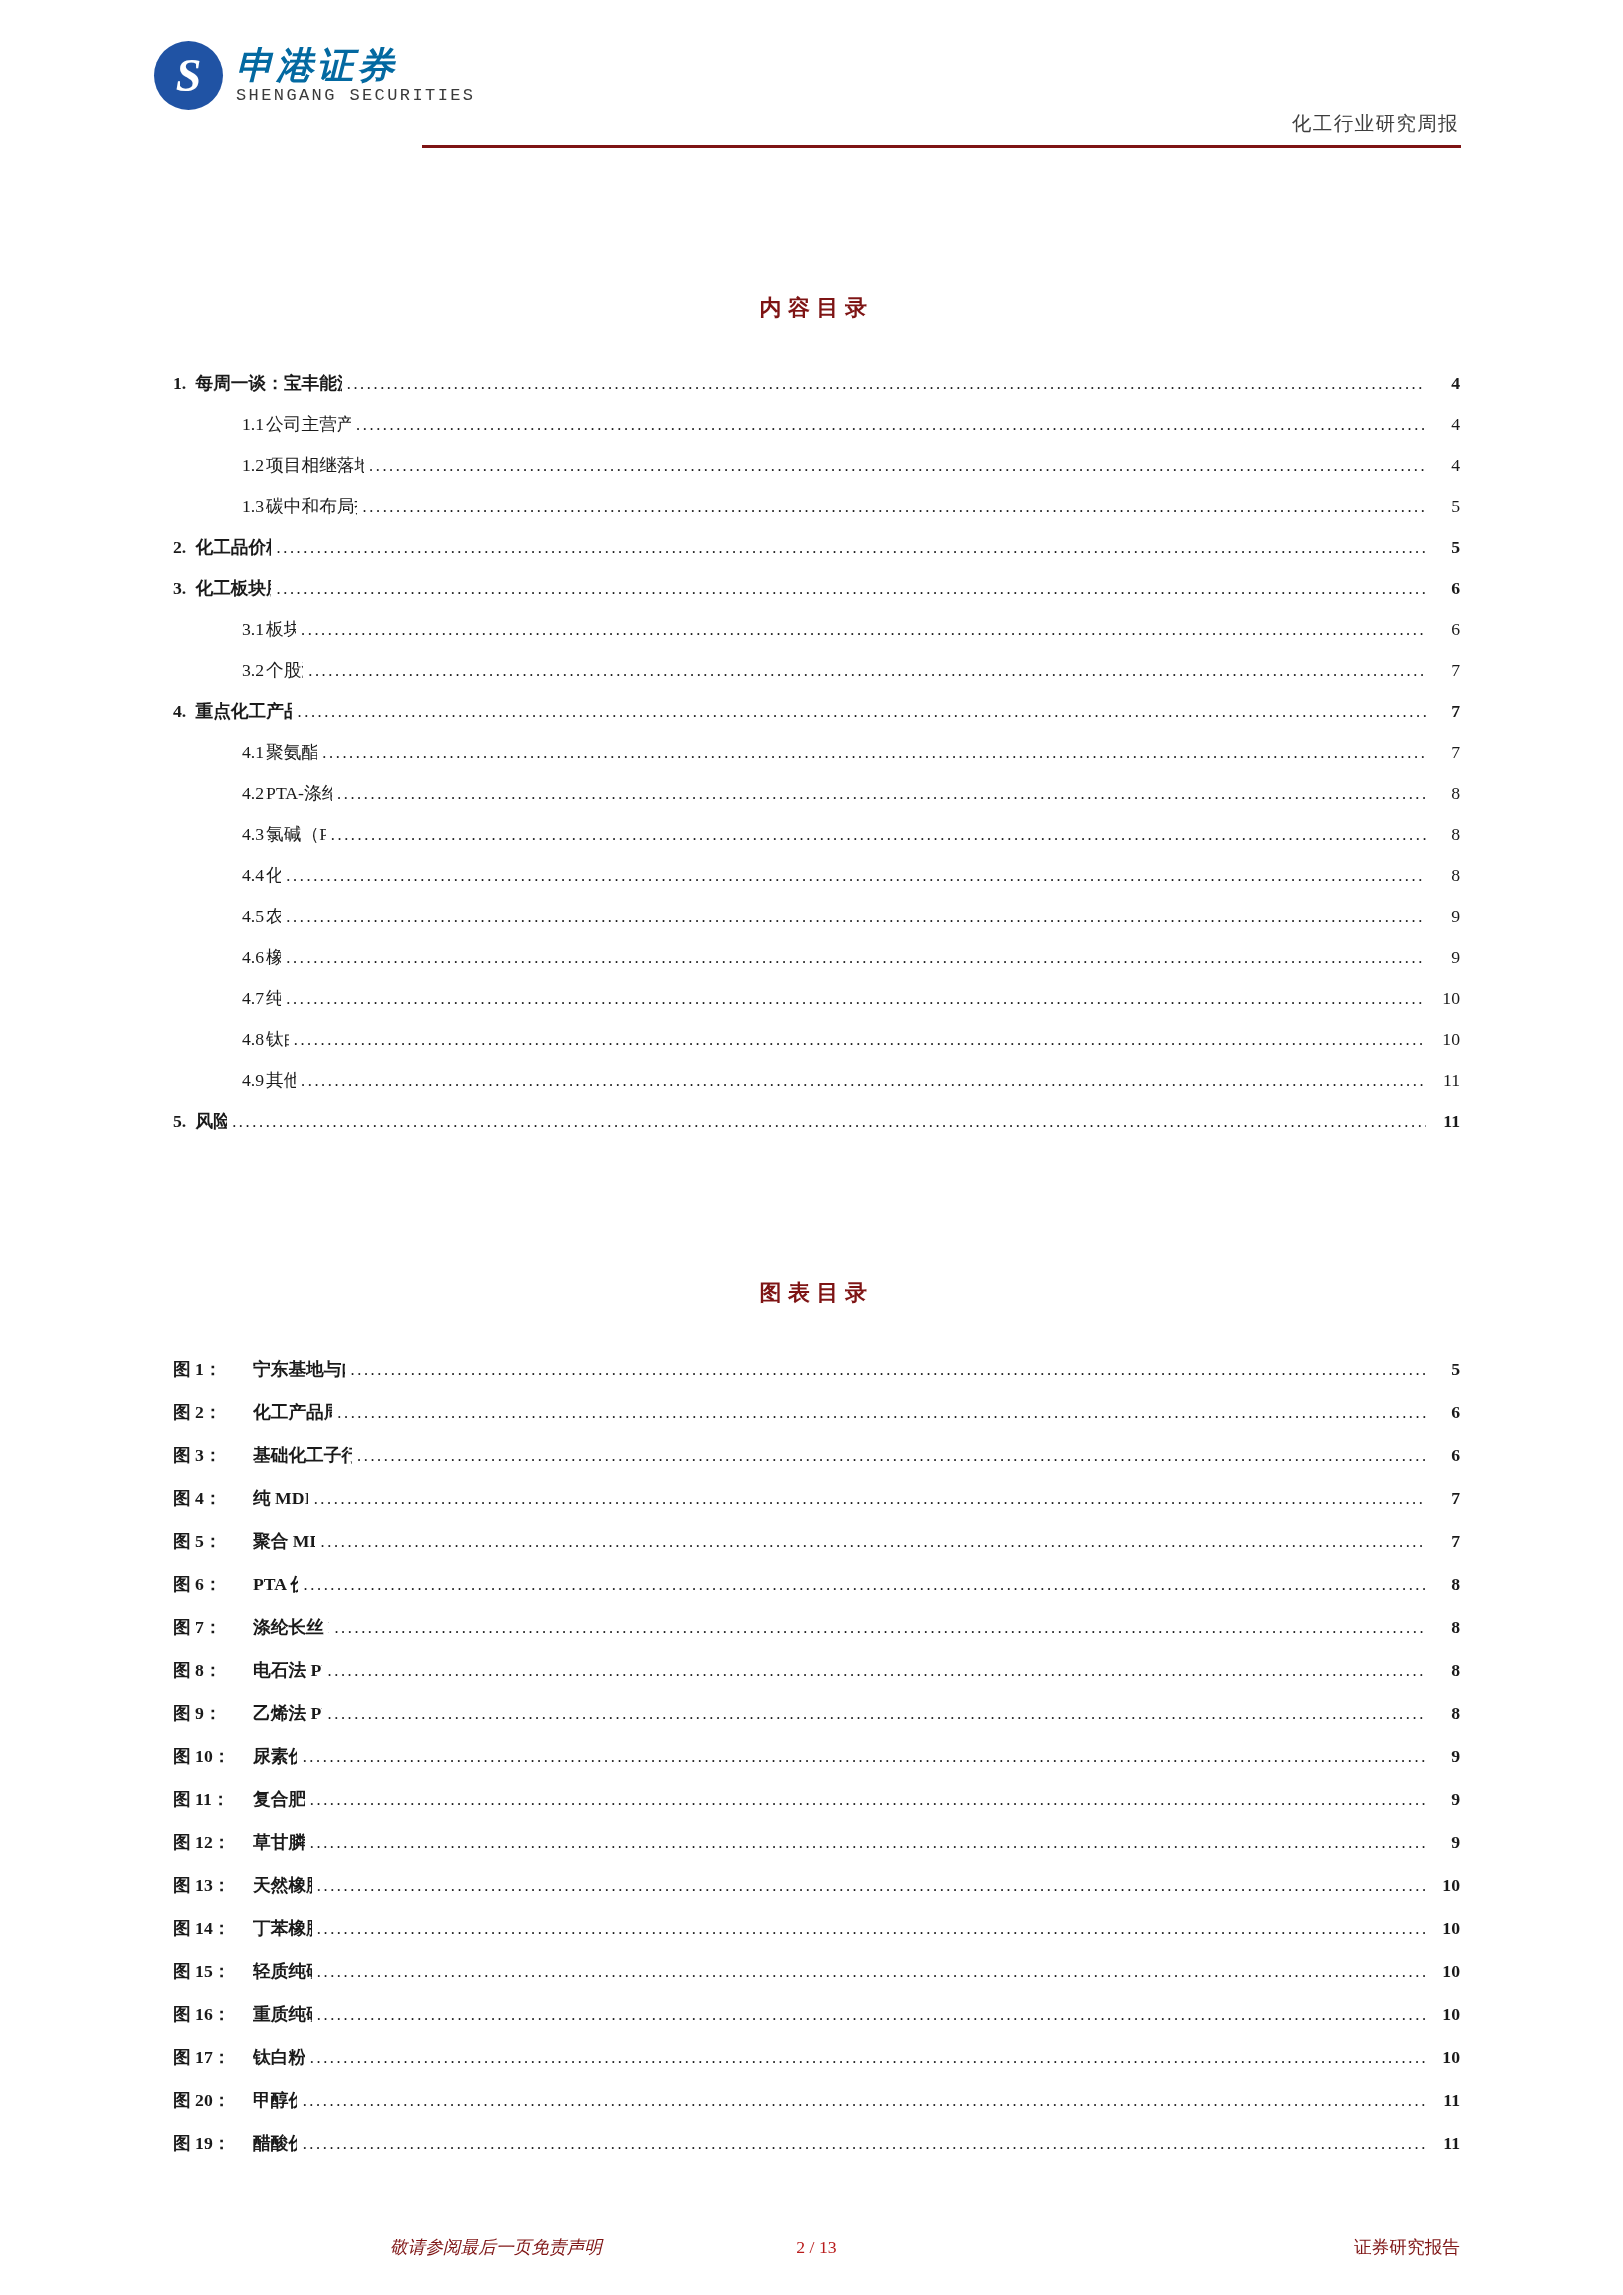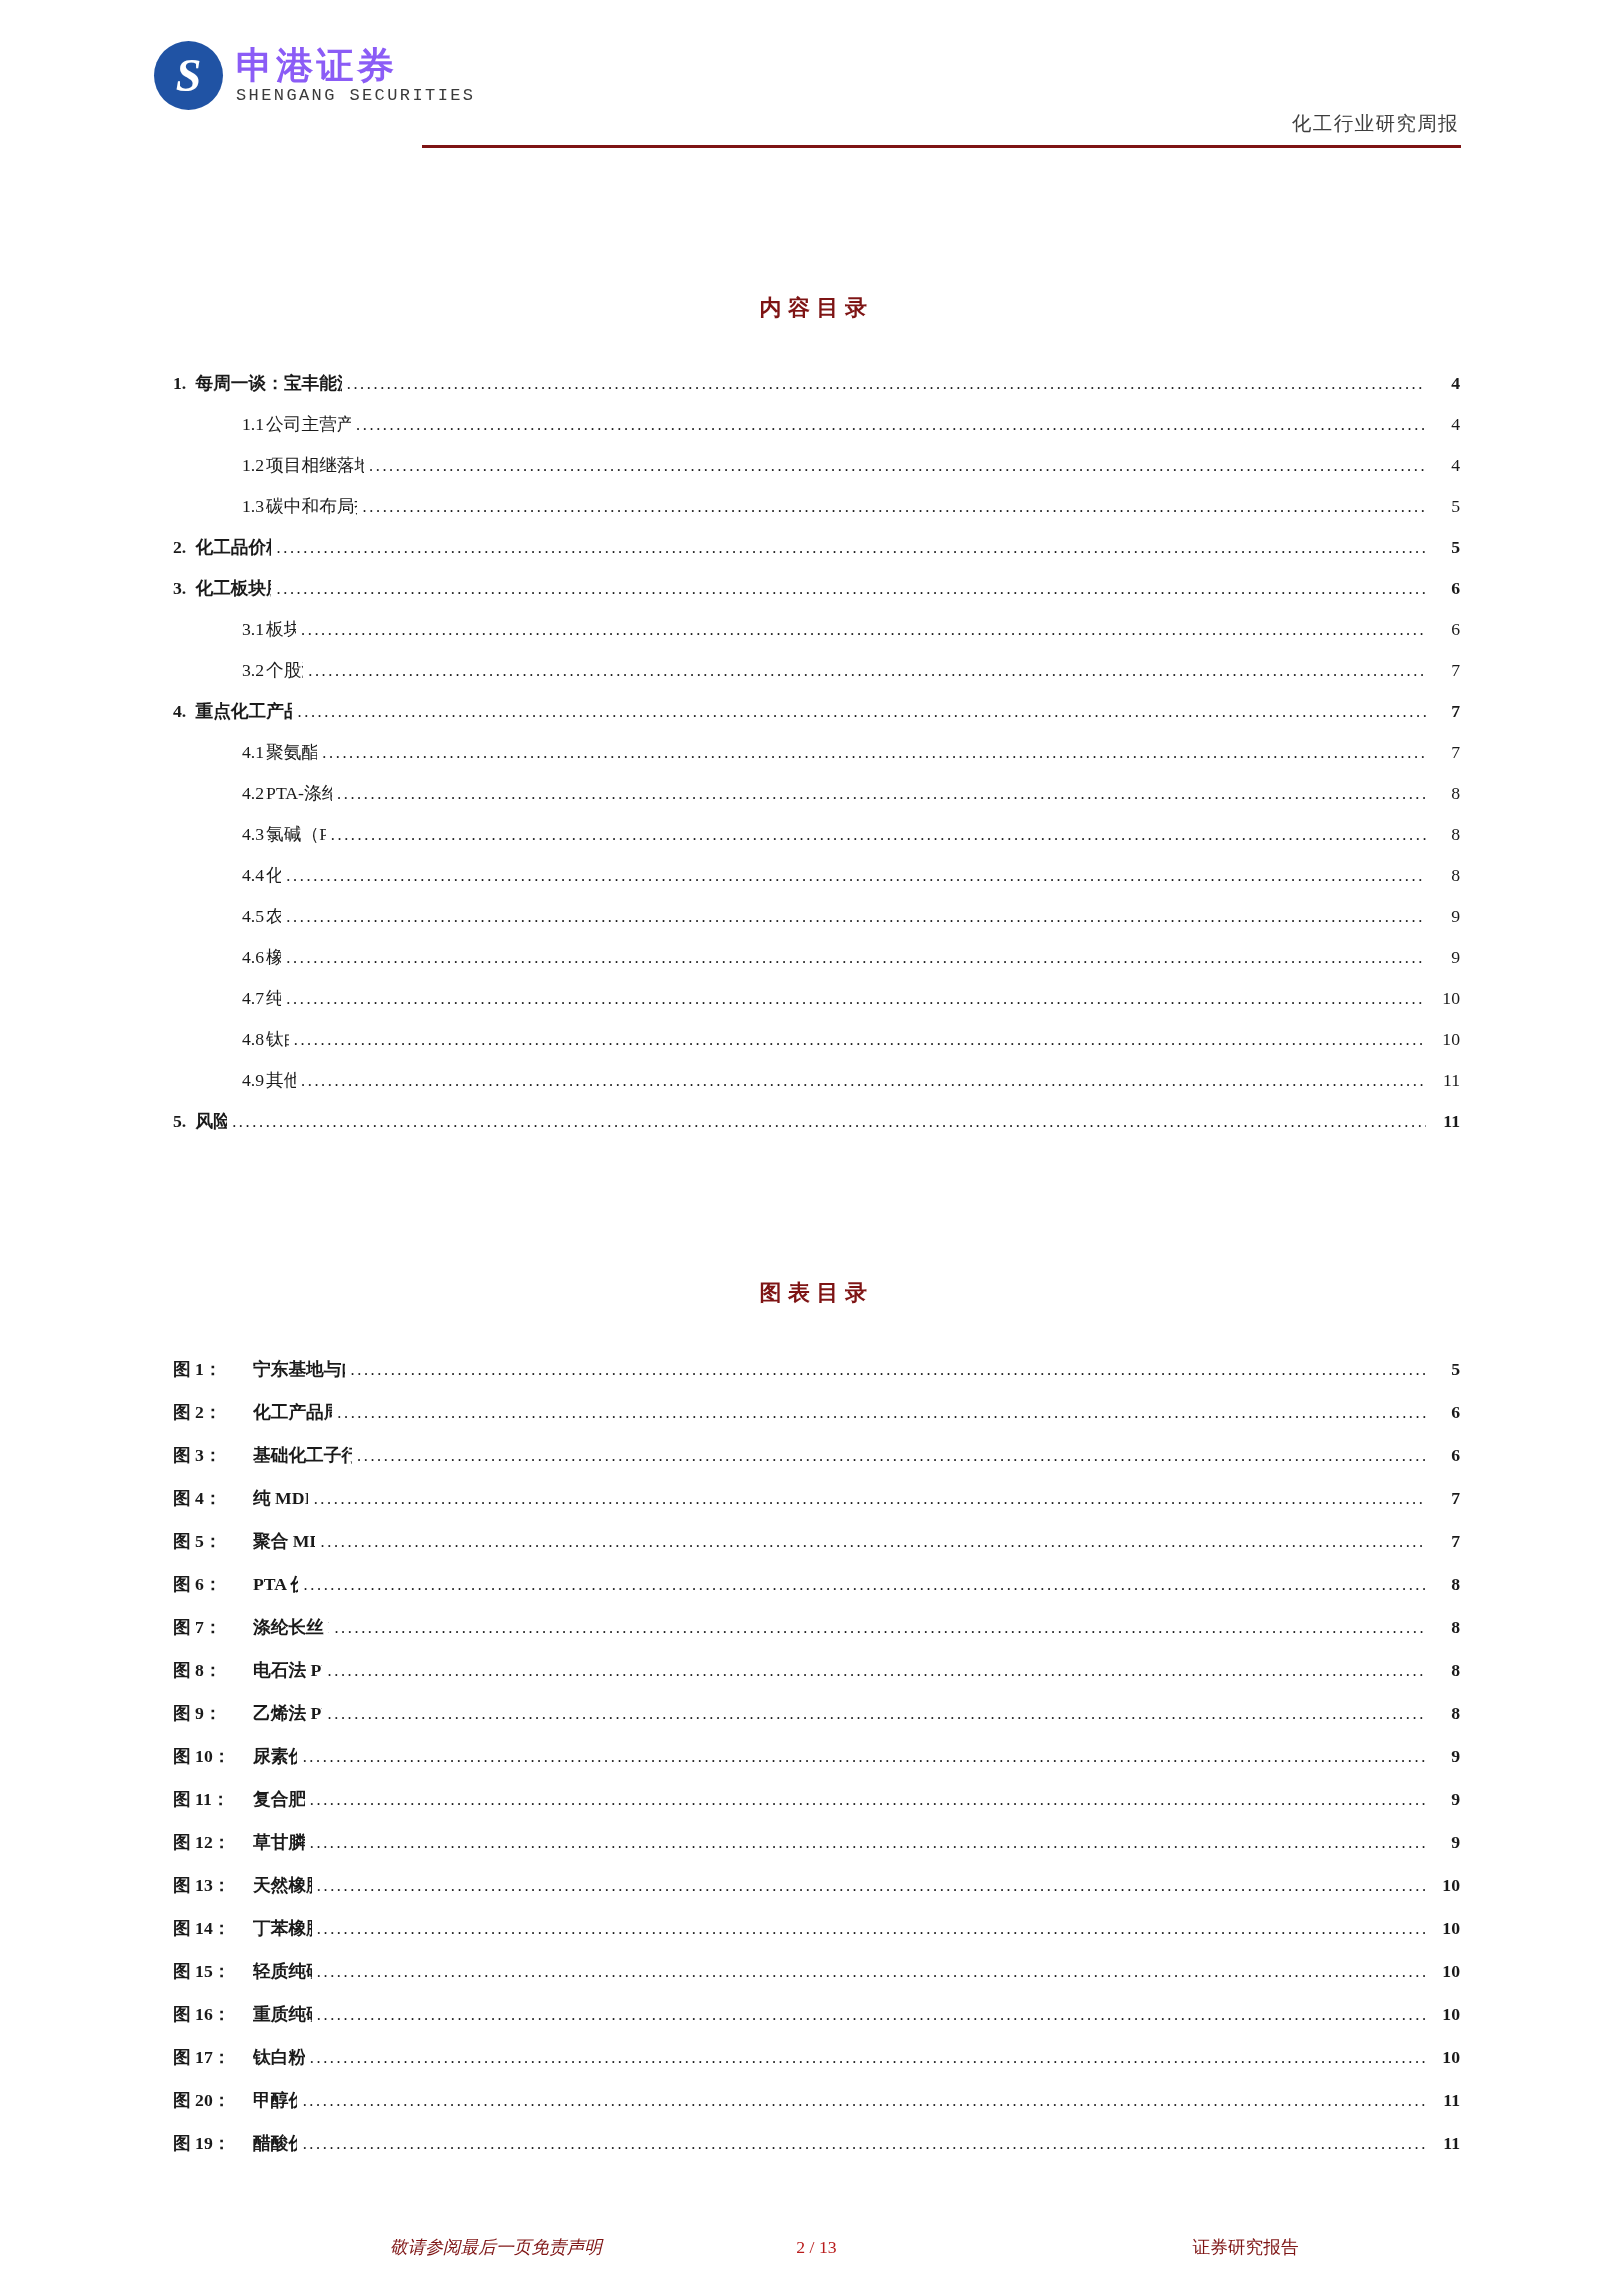--- a/index.html
+++ b/index.html
@@ -14,21 +14,21 @@
   .logo { position:absolute; left:154px; top:41px; display:flex; align-items:center; gap:13px; }
   .logo-mark {
     width:69px; height:69px; border-radius:50%;
     background:#2053A4; display:flex; align-items:center; justify-content:center;
     color:#ffffff; font-family:"Liberation Serif",serif; font-weight:bold;
     font-size:46px; font-style:italic; line-height:1;
   }
   .logo-text { display:flex; flex-direction:column; justify-content:center; }
   .logo-cn {
     font-family:"Liberation Sans","DejaVu Sans",sans-serif;
-    font-size:37px; font-weight:bold; color:#8b5cf6; letter-spacing:3.3px; line-height:1.1;
+    font-size:37px; font-weight:bold; color:#0369a1; letter-spacing:3.3px; line-height:1.1;font-style:italic;
   }
   .logo-en {
     font-family:Liberation Mono, monospace;
     font-size:17px; color:#3a3a3a; letter-spacing:2.4px; margin-top:0;
   }
   .report-type {
     position:absolute; right:164px; top:110px;
     font-size:19.6px; color:#3d3d3d; letter-spacing:1.3px;
   }
   .header-rule {
@@ -70,21 +70,21 @@
   .row.fig .label { font-weight:bold; }
   .row.fig .page { font-weight:bold; }
 
   
   .footer {
     position:absolute; left:173px; right:163px; bottom:36px;
     display:flex; align-items:baseline; font-size:17.7px;
   }
   .footer-left  { flex:1; text-align:right;  color:#7E1414; font-style:italic; }
   .footer-center{ flex:1; text-align:center; color:#b91c1c; }
-  .footer-right { flex:1; text-align:center; color:#7E1414; }
+  .footer-right { flex:1; text-align:right; color:#7E1414; }
 </style>
 </head>
 <body>
 
 <div class="header">
   <div class="logo">
     <div class="logo-mark">
       <span>S</span>
     </div>
     <div class="logo-text">

